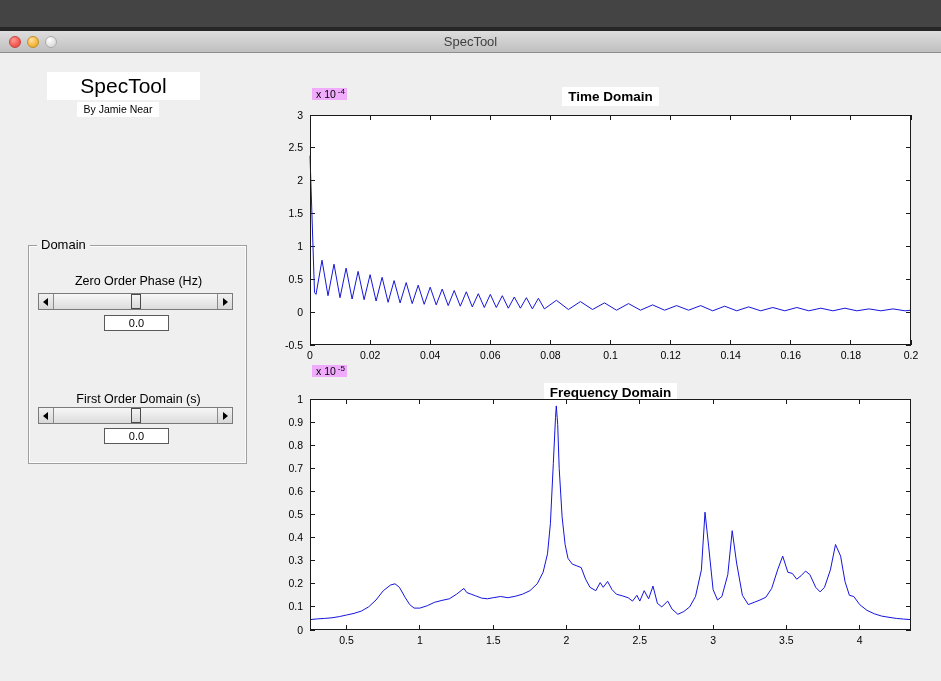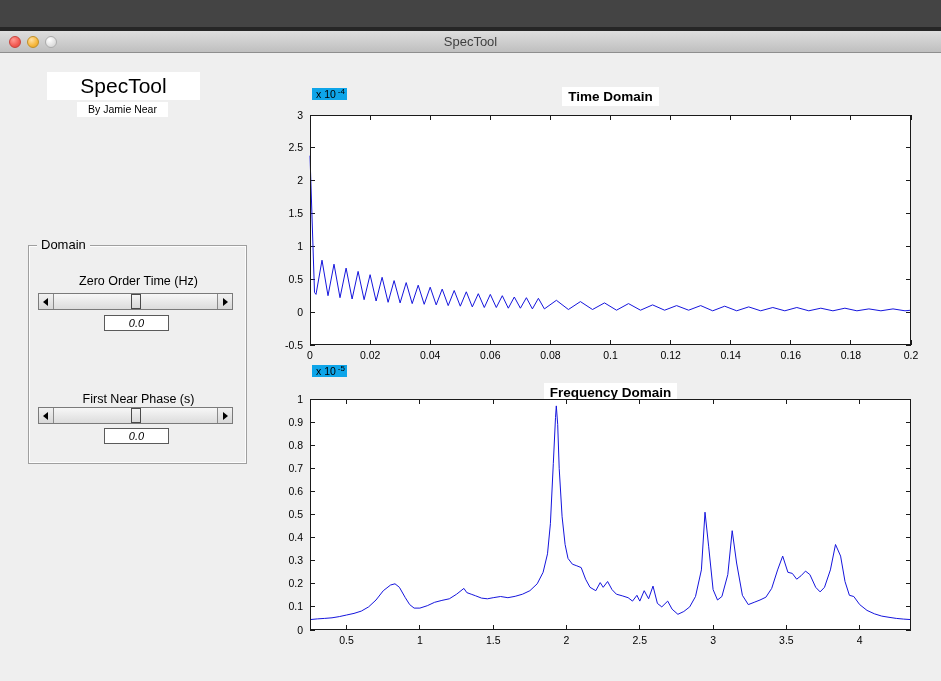--- a/index.html
+++ b/index.html
@@ -13,44 +13,44 @@
     border-bottom:1px solid #8e8e8e;box-sizing:border-box;}
   .titlebar .title{position:absolute;left:0;right:0;top:3px;text-align:center;
     font-size:13px;color:#3f3f3f;}
   .tl{position:absolute;top:5px;width:12px;height:12px;border-radius:50%;box-sizing:border-box;}
   .tl.close{left:9px;background:radial-gradient(circle at 35% 30%,#ff9a92,#f25a52 60%,#d94a41);border:1px solid #c8423b;}
   .tl.min{left:27px;background:radial-gradient(circle at 35% 30%,#ffe0a3,#f6b73c 60%,#df9f2c);border:1px solid #c08f27;}
   .tl.zoom{left:45px;background:radial-gradient(circle at 35% 30%,#ffffff,#dcdcdc 70%);border:1px solid #ababab;}
   .content{position:absolute;top:26px;left:0;width:941px;height:651px;background:#efefef;}
   .white-label{position:absolute;background:#ffffff;text-align:center;color:#000;}
   .app-title{left:47px;top:19px;width:153px;height:28px;font-size:21px;line-height:28px;}
-  .byline{left:77px;top:49px;width:91px;height:15px;font-size:10.5px;line-height:15px;}
+  .byline{left:77px;top:49px;width:82px;height:15px;font-size:10.5px;line-height:15px;}
   .panel{position:absolute;left:28px;top:192px;width:219px;height:219px;
     border:1px solid #9f9f9f;box-shadow:inset 0 0 0 1px #fdfdfd;box-sizing:border-box;}
   .panel-title{position:absolute;top:-9px;left:8px;background:#efefef;padding:0 4px;
     font-size:13px;color:#000;}
   .ctl-label{position:absolute;left:0;width:219px;text-align:center;font-size:12.5px;color:#000;}
   .slider{position:absolute;left:9px;width:195px;height:17px;border:1px solid #7a7a7a;
     background:linear-gradient(to bottom,#f7f7f7,#dcdcdc);box-sizing:border-box;}
   .sl-btn{position:absolute;top:0;width:15px;height:15px;background:linear-gradient(to bottom,#f2f2f2,#d7d7d7);
     border-right:1px solid #8a8a8a;box-sizing:border-box;cursor:pointer;}
   .sl-btn.right{right:0;border-right:none;border-left:1px solid #8a8a8a;}
   .arrow{position:absolute;top:4px;width:0;height:0;border-top:4px solid transparent;border-bottom:4px solid transparent;}
   .arrow.left{left:4px;border-right:5px solid #000;}
   .arrow.right{right:4px;border-left:5px solid #000;}
   .sl-thumb{position:absolute;top:0;left:50%;margin-left:-5px;width:10px;height:15px;
     background:linear-gradient(to bottom,#f5f5f5,#d8d8d8);border:1px solid #4a4a4a;box-sizing:border-box;cursor:grab;}
   .edit{position:absolute;width:65px;height:16px;border:1px solid #5a5a5a;background:#fff;
-    text-align:center;font-size:11px;font-family:"Liberation Sans",sans-serif;box-sizing:border-box;padding:0;font-style:italic;}
+    text-align:center;font-size:11px;font-family:"Liberation Sans",sans-serif;box-sizing:border-box;padding:0;}
   .edit1{left:75px;top:69px;}
   .edit2{left:75px;top:182px;}
   .chart-title{position:absolute;left:310px;width:601px;text-align:center;font-size:13.5px;font-weight:bold;color:#000;}
   .chart-title span{background:#fff;padding:2px 6px;}
   .exp-label{position:absolute;left:312px;font-size:10.5px;color:#000;}
-  .exp-label span{background:#0ea5e9;padding:0 2px;}
+  .exp-label span{background:#f0abfc;padding:0 2px;}
   .exp-label sup{font-size:8px;}
   svg.chart{position:absolute;overflow:visible;}
 </style>
 </head>
 <body>
 
 <div class="screen">
   <div class="bg-strip top"></div>
 
   <div class="titlebar">
@@ -61,33 +61,33 @@
   </div>
 
   <div class="content">
 
     <div class="white-label app-title">SpecTool</div>
     <div class="white-label byline">By Jamie Near</div>
 
     <div class="panel">
       <span class="panel-title">Domain</span>
 
-      <div class="ctl-label" style="top:28px;">Zero Order Time (Hz)</div>
+      <div class="ctl-label" style="top:28px;">Zero Order Phase (Hz)</div>
       <div class="slider" style="top:47px;">
         <div class="sl-btn">
             <span class="arrow left"></span>
           </div>
         <div class="sl-btn right">
             <span class="arrow right"></span>
           </div>
         <div class="sl-thumb"></div>
       </div>
       <input class="edit edit1" value="0.0" style="">
 
-      <div class="ctl-label" style="top:146px;">First Near Phase (s)</div>
+      <div class="ctl-label" style="top:146px;">First Order Domain (s)</div>
       <div class="slider" style="top:161px;">
         <div class="sl-btn">
             <span class="arrow left"></span>
           </div>
         <div class="sl-btn right">
             <span class="arrow right"></span>
           </div>
         <div class="sl-thumb"></div>
       </div>
       <input class="edit edit2" value="0.0" style="">

